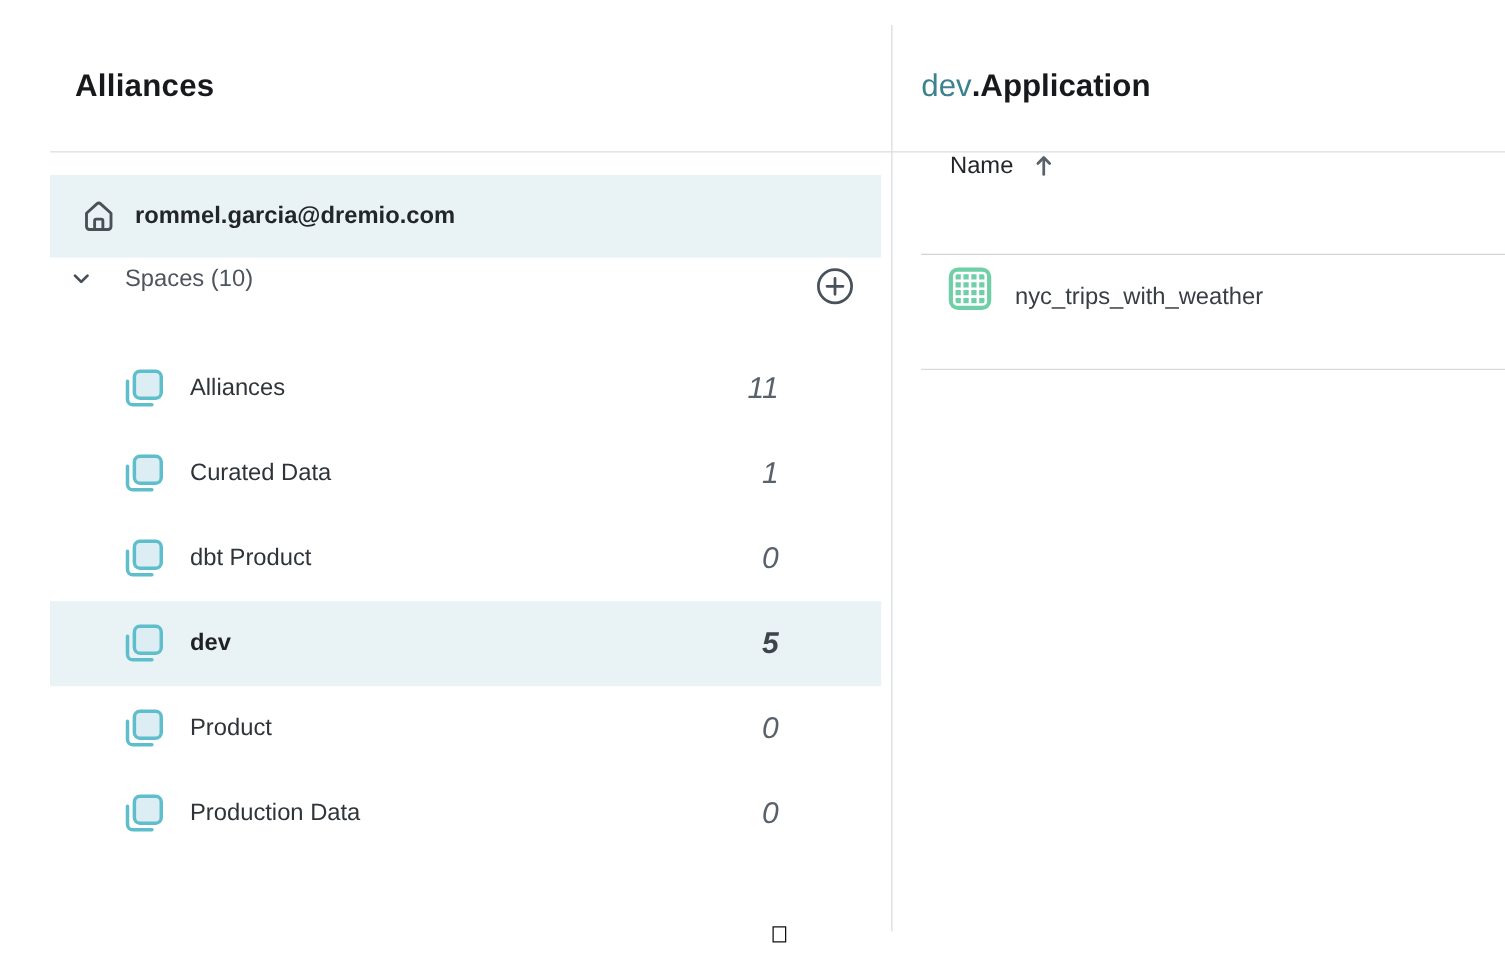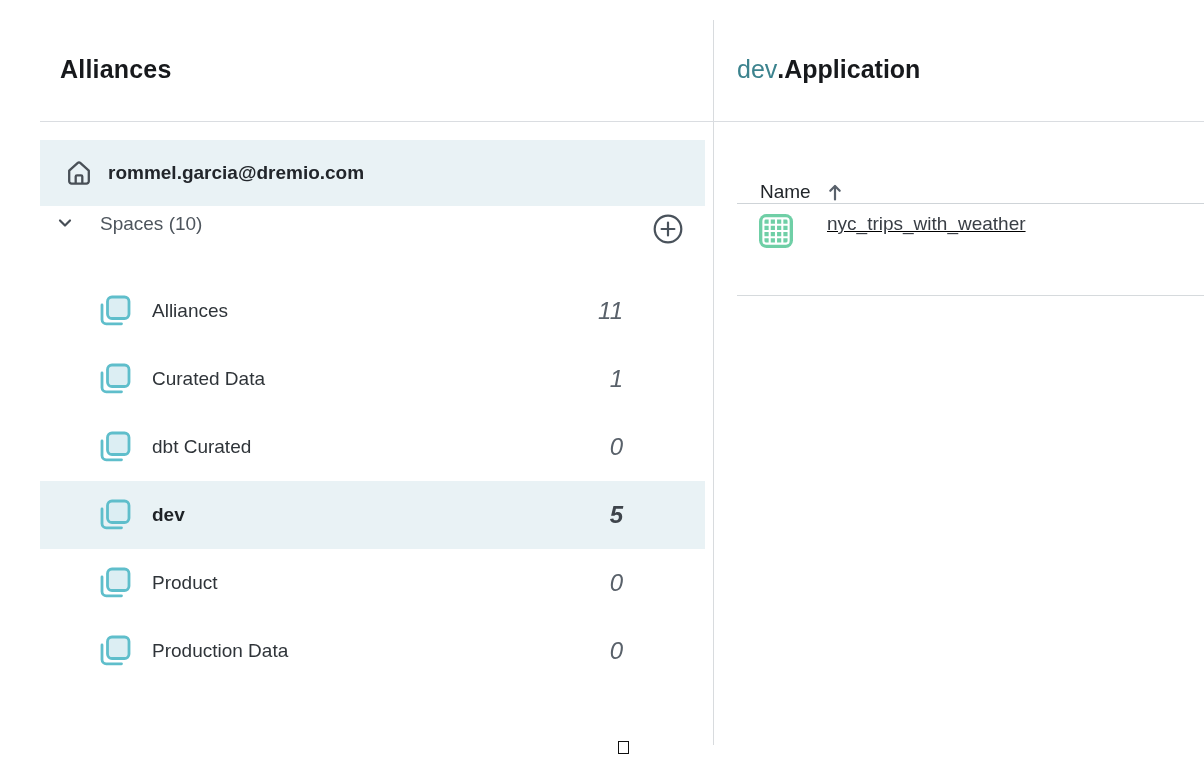--- a/index.html
+++ b/index.html
@@ -69,35 +69,35 @@
   
   .rp-title {
     position: absolute; left: 737px; top: 52px;
     font-size: 25px; line-height: 34px; white-space: nowrap;
   }
   .rp-space-link { color: #3c838e; font-weight: 400; cursor: pointer; }
   .rp-sep, .rp-entity { color: #17191c; font-weight: 700; }
   .rp-table { position: absolute; left: 737px; top: 122px; width: 467px; }
   .rp-table-header {
     height: 82px;
-    display: flex; align-items: flex-end;
+    display: flex; align-items: flex-start;
     box-sizing: border-box; padding-left: 23px; gap: 16px;
     border-bottom: 1px solid #cfd4d8;
     cursor: pointer;
   }
   .name-col-label { font-size: 19px; color: #22262a; }
   .dataset-row {
     height: 83px;
     box-sizing: border-box;
     border-bottom: 1px solid #d6dadd;
     cursor: pointer;
   }
   .dataset-row-inner {
     margin: 9px 0 0 21px; height: 36px;
-    display: flex; align-items: flex-start; gap: 33px; text-decoration: underline;
+    display: flex; align-items: flex-end; gap: 18px;
   }
   .dataset-icon { width: 36px; height: 36px; flex: 0 0 36px; }
   .dataset-name { font-size: 19px; color: #393e45; white-space: nowrap; }
 </style>
 </head>
 <body>
 
 <div>
 
   <div class="sidebar-title">Alliances</div>
@@ -150,21 +150,21 @@
     <span class="space-name">Curated Data</span>
     <span class="space-count">1</span>
   </div>
       <div class="space-row">
     <span class="space-icon" style="display:flex;">
       <svg width="40" height="40" viewBox="0 0 40 40" fill="none">
         <path d="M7 14 V28.5 a4.3 4.3 0 0 0 4.3 4.3 H26.5" stroke="#5fbecb" stroke-width="2.8" stroke-linecap="round" fill="none"></path>
         <rect x="12.5" y="6" width="21.5" height="21.5" rx="4.5" fill="#dceef3" stroke="#5fbecb" stroke-width="2.8"></rect>
       </svg>
     </span>
-    <span class="space-name">dbt Curated</span>
+    <span class="space-name">dbt Product</span>
     <span class="space-count">0</span>
   </div>
       <div class="space-row selected">
     <span class="space-icon" style="display:flex;">
       <svg width="40" height="40" viewBox="0 0 40 40" fill="none">
         <path d="M7 14 V28.5 a4.3 4.3 0 0 0 4.3 4.3 H26.5" stroke="#5fbecb" stroke-width="2.8" stroke-linecap="round" fill="none"></path>
         <rect x="12.5" y="6" width="21.5" height="21.5" rx="4.5" fill="#dceef3" stroke="#5fbecb" stroke-width="2.8"></rect>
       </svg>
     </span>
     <span class="space-name">dev</span>

